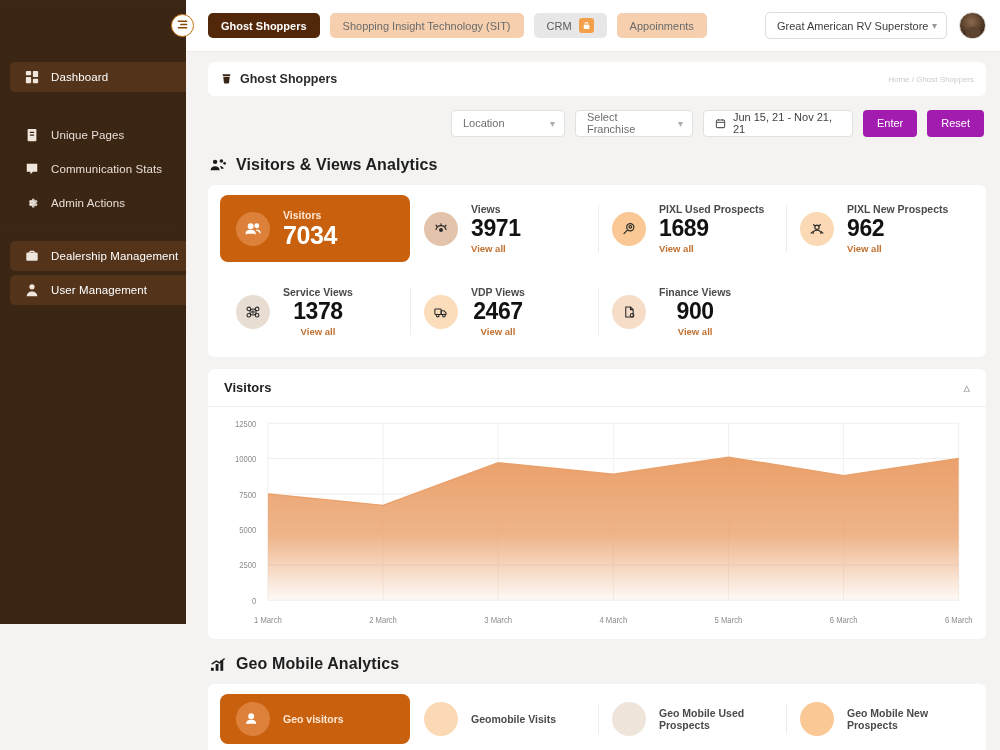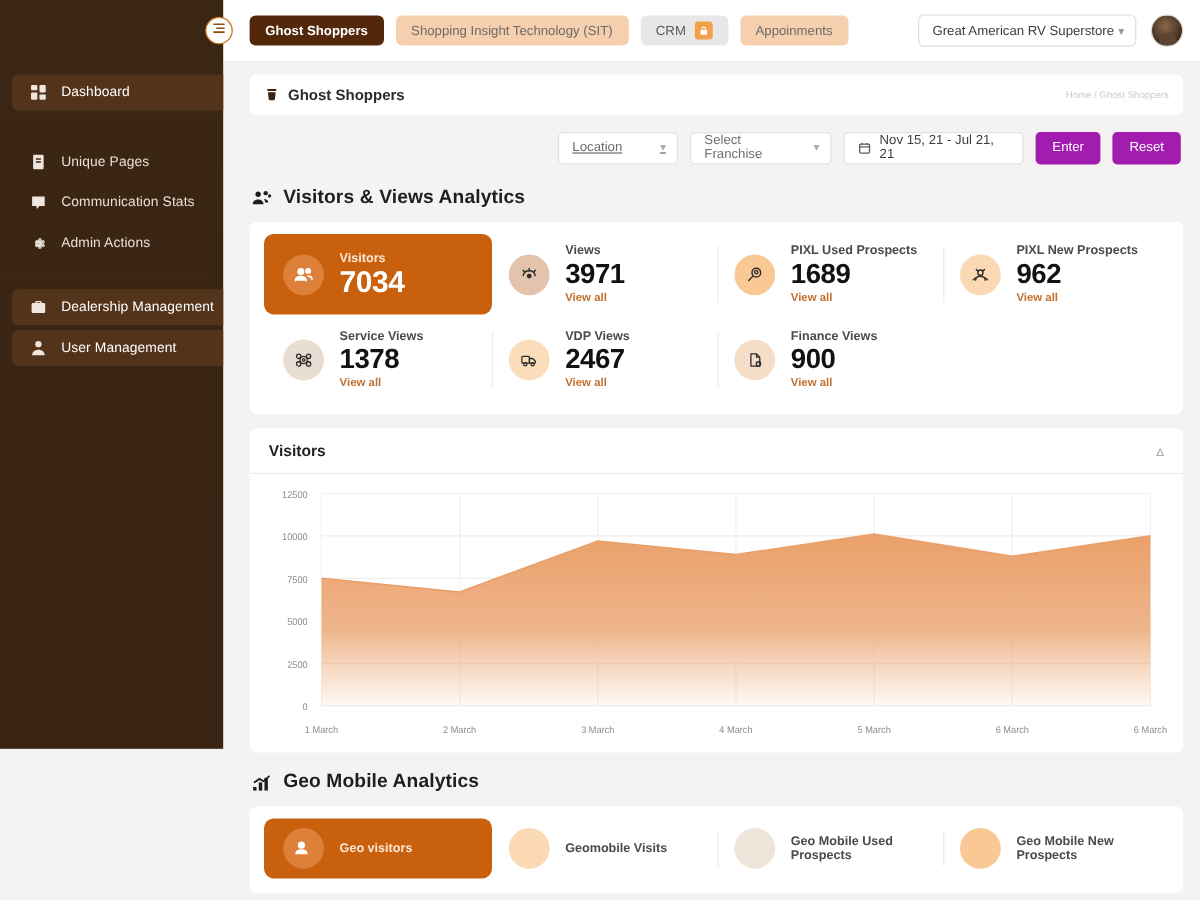--- a/index.html
+++ b/index.html
@@ -115,40 +115,40 @@
   #filters {
     height: 54px; display: flex; align-items: center; justify-content: flex-end;
     gap: 10px; padding-right: 2px;
   }
   .field {
     height: 27px; background: #fff; border: 1px solid #e4e0dd; border-radius: 4px;
     display: flex; align-items: center; padding: 0 9px 0 11px;
     font-size: 11px; color: #6e6e6e; cursor: pointer;
   }
   .field .cv { margin-left: auto; color: #adadad; font-size: 10px; padding-left: 10px; }
-  #f-location { width: 100px; text-decoration: underline; }
+  #f-location { width: 114px; }
   #f-franchise { width: 118px; }
   #f-date { width: 150px; color: #3f3f3f; gap: 7px; }
   #f-date svg { width: 11px; height: 11px; fill: none; stroke: #5b5b5b; stroke-width: 1.6; }
   .btn {
     height: 27px; border-radius: 4px; background: #a21caf; color: #fff;
     font-size: 11px; display: inline-flex; align-items: center; justify-content: center;
     padding: 0 14px; cursor: pointer; border: none;
     font-family: "Liberation Sans", sans-serif;
   }
 
   .sec-head { display: flex; gap: 9px; margin: 6px 0 11px 2px; }
   .sec-head .si { width: 17px; height: 17px; display:flex; align-items:center; justify-content:center;}
   .sec-head .si svg { width: 17px; height: 16px; fill: #1c1c1c; }
   .sec-head .st { font-size: 16px; font-weight: 700; color: #1e1e1e; letter-spacing: .1px; }
 
   
   #stats { padding: 10px 12px 12px 12px; }
   .srow { display: flex; }
-  .srow.r2 { margin-top: 4px; }
+  .srow.r2 { margin-top: 16px; text-align: center; }
   .scell { flex: 1; display: flex; align-items: center; gap: 13px; padding: 8px 6px 8px 14px; position: relative; }
   .scell.divL::before {
     content: ""; position: absolute; left: 0; top: 10px; bottom: 10px;
     width: 1px; background: #ececec;
   }
   .sico { width: 34px; height: 34px; border-radius: 50%; flex: 0 0 34px;
           display: flex; align-items: center; justify-content: center; }
   .sico svg { width: 18px; height: 18px; }
   .slabel { font-size: 10.5px; color: #4a4a4a; font-weight: 600; margin-bottom: 1px; }
   .svalue { font-size: 23px; font-weight: 700; color: #121212; line-height: 1.05; letter-spacing: -.4px; }
@@ -312,21 +312,21 @@
       </div>
       <div class="field" id="f-date">
         <span style="display:flex;align-items:center">
           <svg viewBox="0 0 16 16">
               <rect x="2" y="3" width="12" height="11" rx="1.6"></rect>
               <line x1="2" y1="6.4" x2="14" y2="6.4"></line>
               <line x1="5.2" y1="1.6" x2="5.2" y2="4"></line>
               <line x1="10.8" y1="1.6" x2="10.8" y2="4"></line>
             </svg>
         </span>
-        <span>Nov 15, 21  -  Jul 21, 21</span>
+        <span>Jun 15, 21  -  Nov 21, 21</span>
       </div>
       <button class="btn">Enter</button>
       <button class="btn">Reset</button>
     </div>
 
     <div class="sec-head">
       <span class="si">
         <svg viewBox="0 0 20 16">
             <circle cx="6" cy="4.3" r="2.6"></circle>
             <circle cx="13.4" cy="3.3" r="2.1"></circle>

